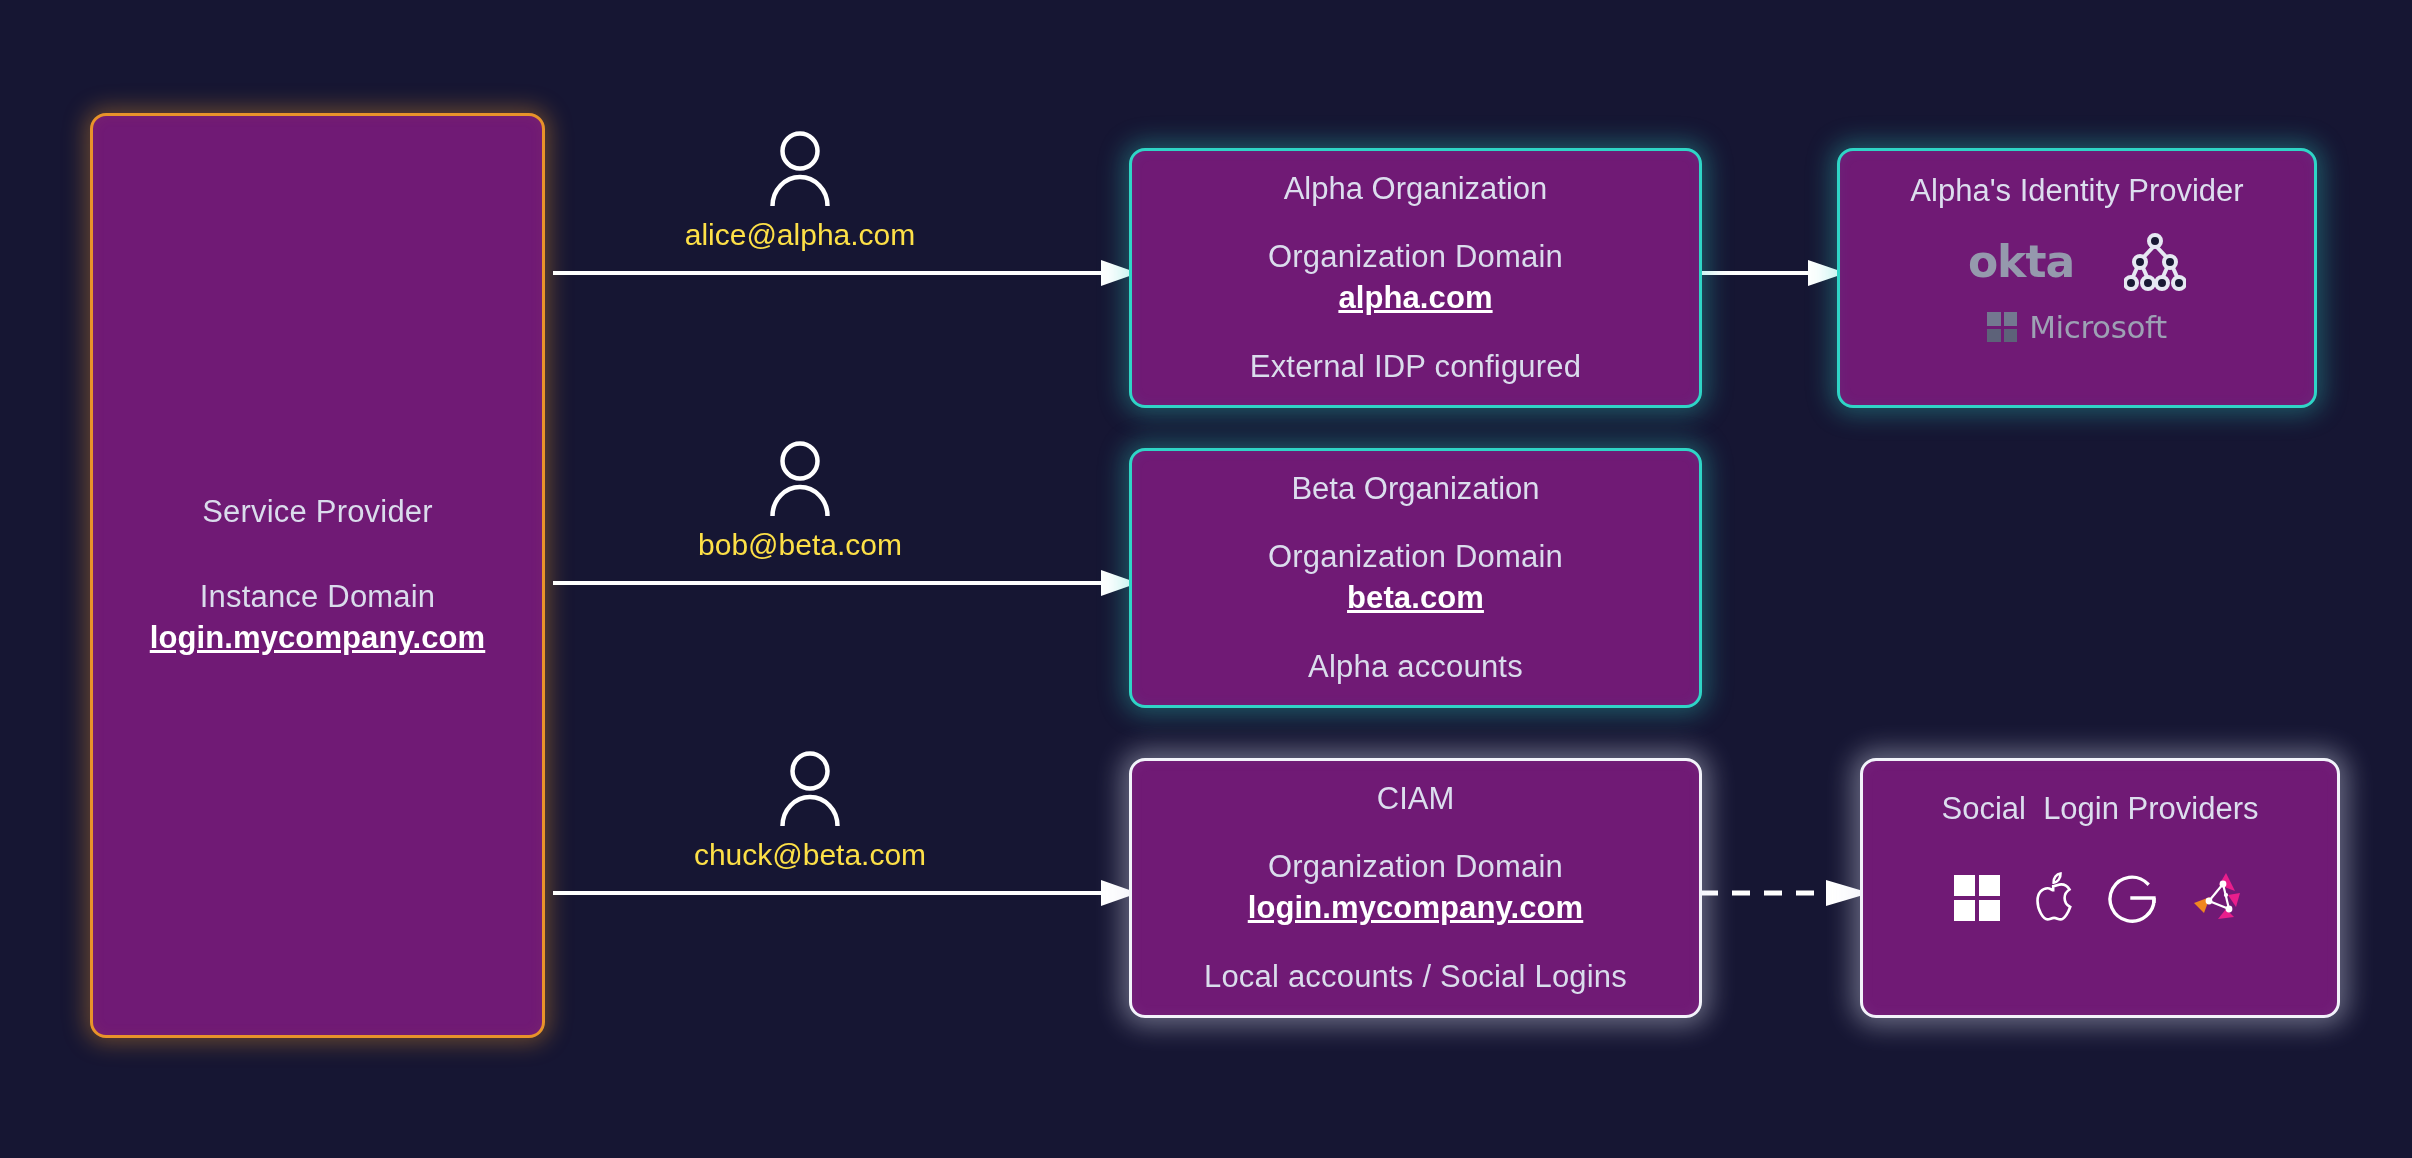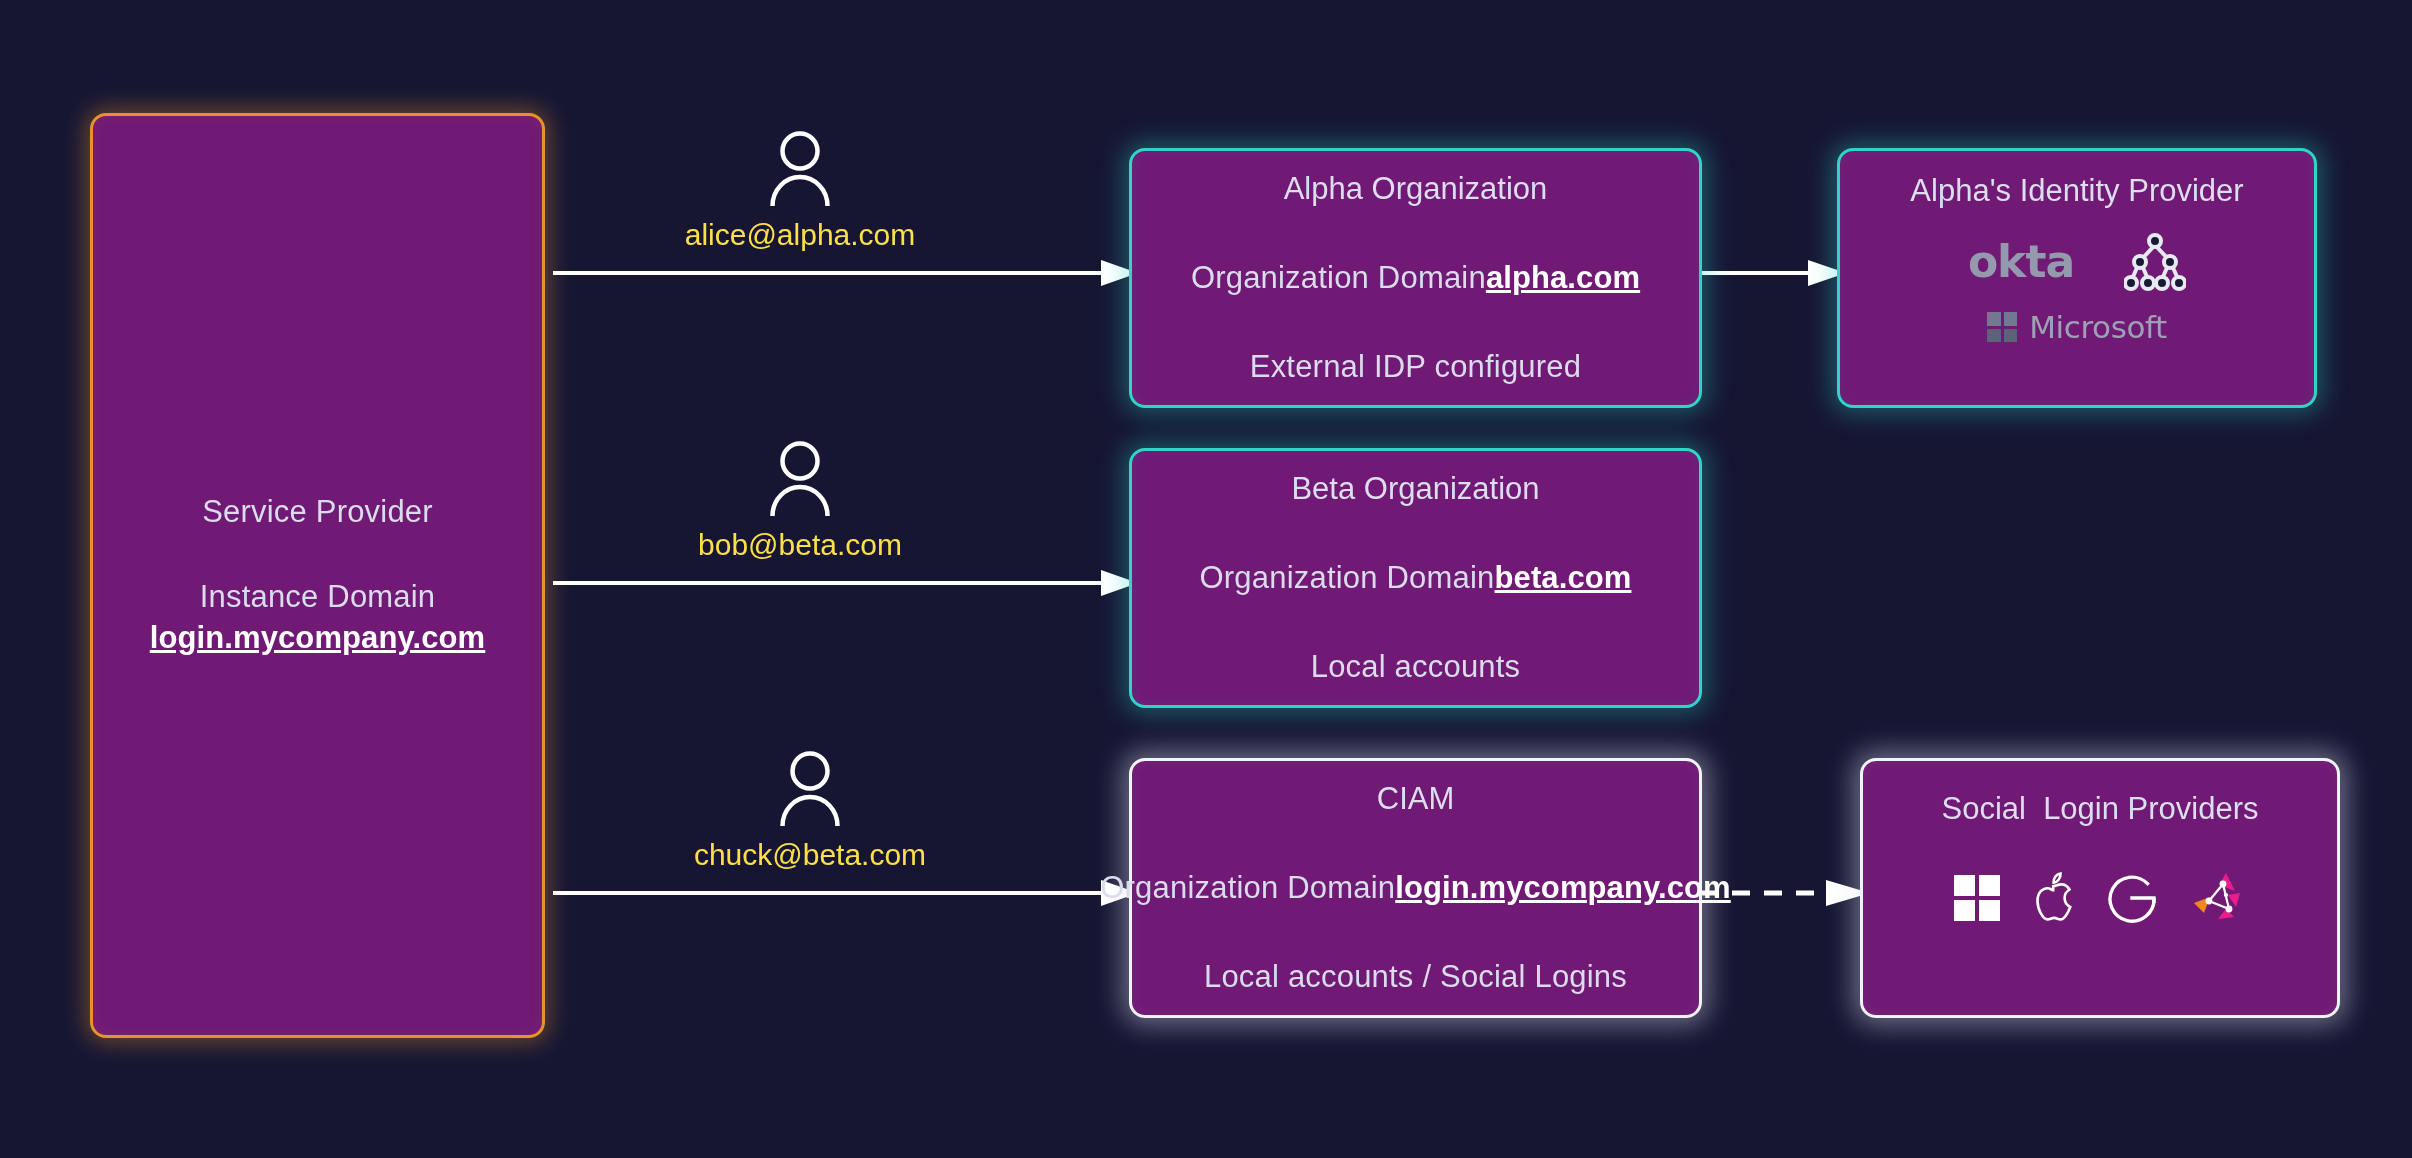--- a/index.html
+++ b/index.html
@@ -109,21 +109,21 @@
     width: 573px;
     height: 260px;
     padding: 20px 10px;
     justify-content: space-between;
   }
   #org-alpha { top: 148px; }
   #org-beta  { top: 448px; }
   #org-ciam  { top: 758px; }
 
   .org-title { font-size: 31px; color: #dcdeee; white-space: nowrap; }
-  .org-mid   { display: flex; align-items: center; }
+  .org-mid   { display: flex; flex-direction: column; align-items: center; }
 
   
   #idp-alpha {
     left: 1837px;
     top: 148px;
     width: 480px;
     height: 260px;
     padding: 22px 10px 18px;
     justify-content: flex-start;
   }
@@ -293,21 +293,21 @@
     </div>
     <div class="line-note">External IDP configured</div>
   </div>
 
   <div class="node node-teal org-box" id="org-beta">
     <div class="org-title">Beta Organization</div>
     <div class="org-mid">
       <div class="line-label">Organization Domain</div>
       <div class="line-strong">beta.com</div>
     </div>
-    <div class="line-note">Local accounts</div>
+    <div class="line-note">Alpha accounts</div>
   </div>
 
   <div class="node node-white org-box" id="org-ciam">
     <div class="org-title">CIAM</div>
     <div class="org-mid">
       <div class="line-label">Organization Domain</div>
       <div class="line-strong">login.mycompany.com</div>
     </div>
     <div class="line-note">Local accounts / Social Logins</div>
   </div>

